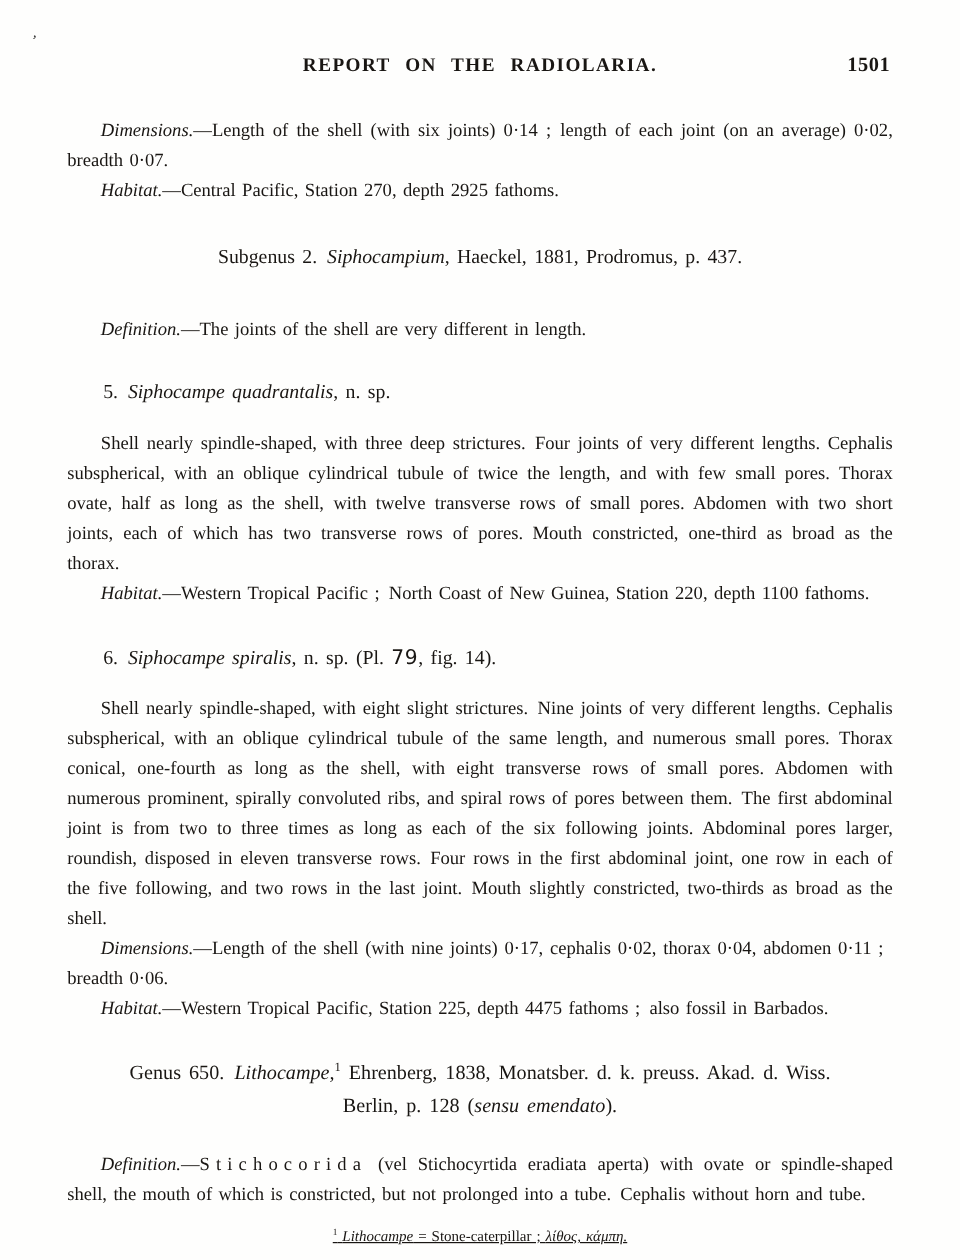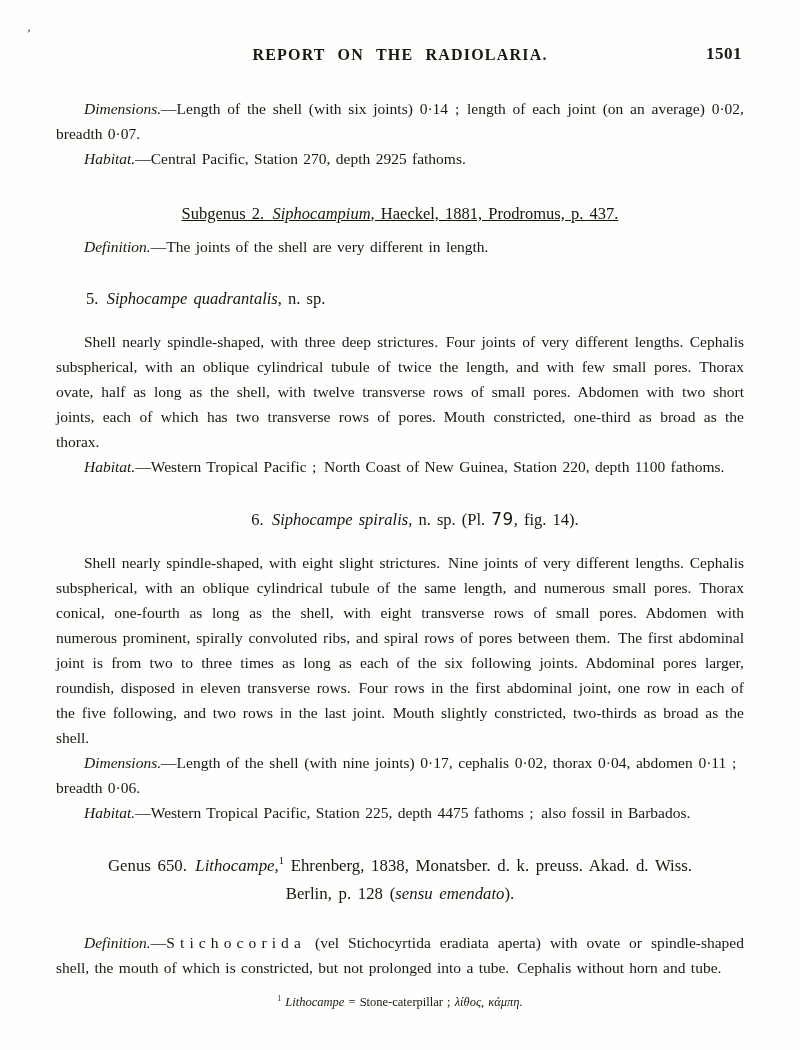--- a/index.html
+++ b/index.html
@@ -57,36 +57,35 @@
   }
   .ind { text-indent: 28px; }
   .it { font-style: italic; }
   sup {
     font-size: 0.62em;
     vertical-align: super;
     line-height: 0;
   }
   .subgenus-heading {
     margin-top: 30px;
-    margin-bottom: 8px;
+    margin-bottom: 36px;
     text-align: center;
     text-indent: 0;
     font-size: 16.5px;
     word-spacing: 2px;
-    text-decoration: underline;
   }
   .species-heading {
     font-size: 16.5px;
     text-align: left;
     text-indent: 30px;
     word-spacing: 2px;
     margin-bottom: 18px;
   }
   .h5 { margin-top: 27px; }
-  .h6 { margin-top: 28px; text-align: center; }
+  .h6 { margin-top: 28px; }
   .definition { margin-top: 2px; margin-bottom: 26px; }
   .plate-num {
     font-family: "DejaVu Sans", sans-serif;
     font-size: 1.02em;
     letter-spacing: 0.5px;
   }
   .genus-heading {
     margin-top: 27px;
     margin-bottom: 22px;
     text-align: center;
@@ -98,20 +97,21 @@
   .spaced-word {
     letter-spacing: 0.33em;
   }
   .footnote {
     margin-top: 13px;
     text-align: center;
     text-indent: 0;
     font-size: 12.5px;
     line-height: 18px;
     word-spacing: 1px;
+    text-decoration: underline;
   }
 </style>
 </head>
 <body>
 
 <div class="page">
 
   <span class="speck">’</span>
 
   <div class="header">

